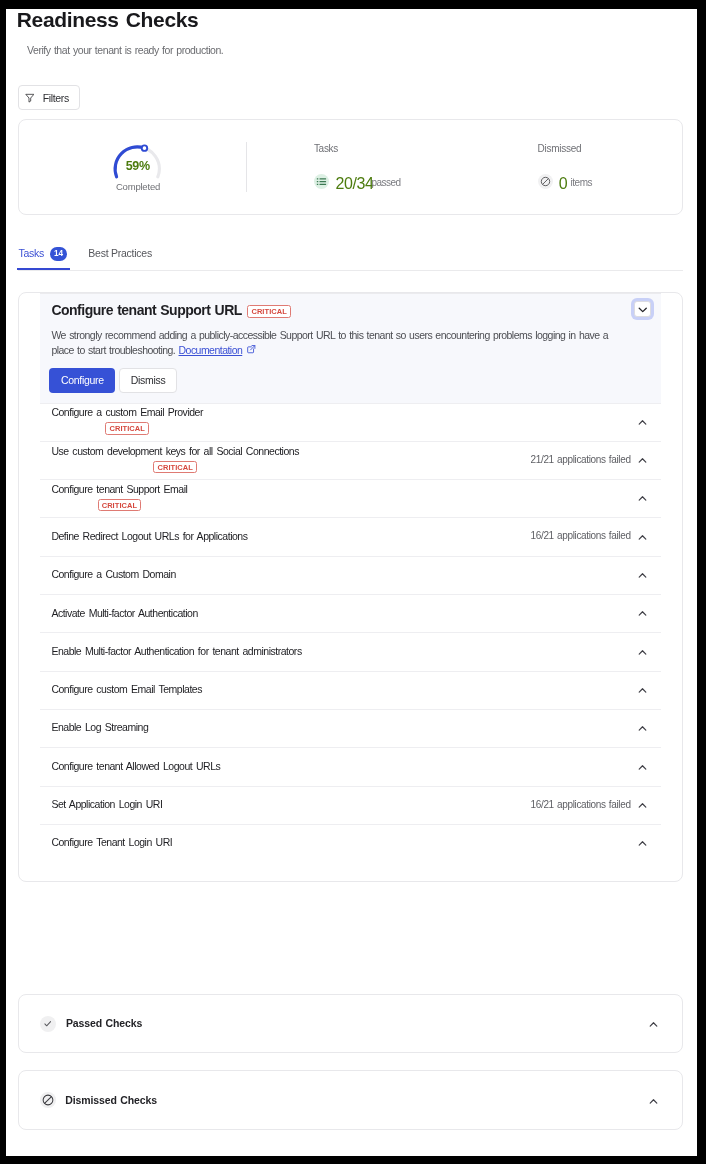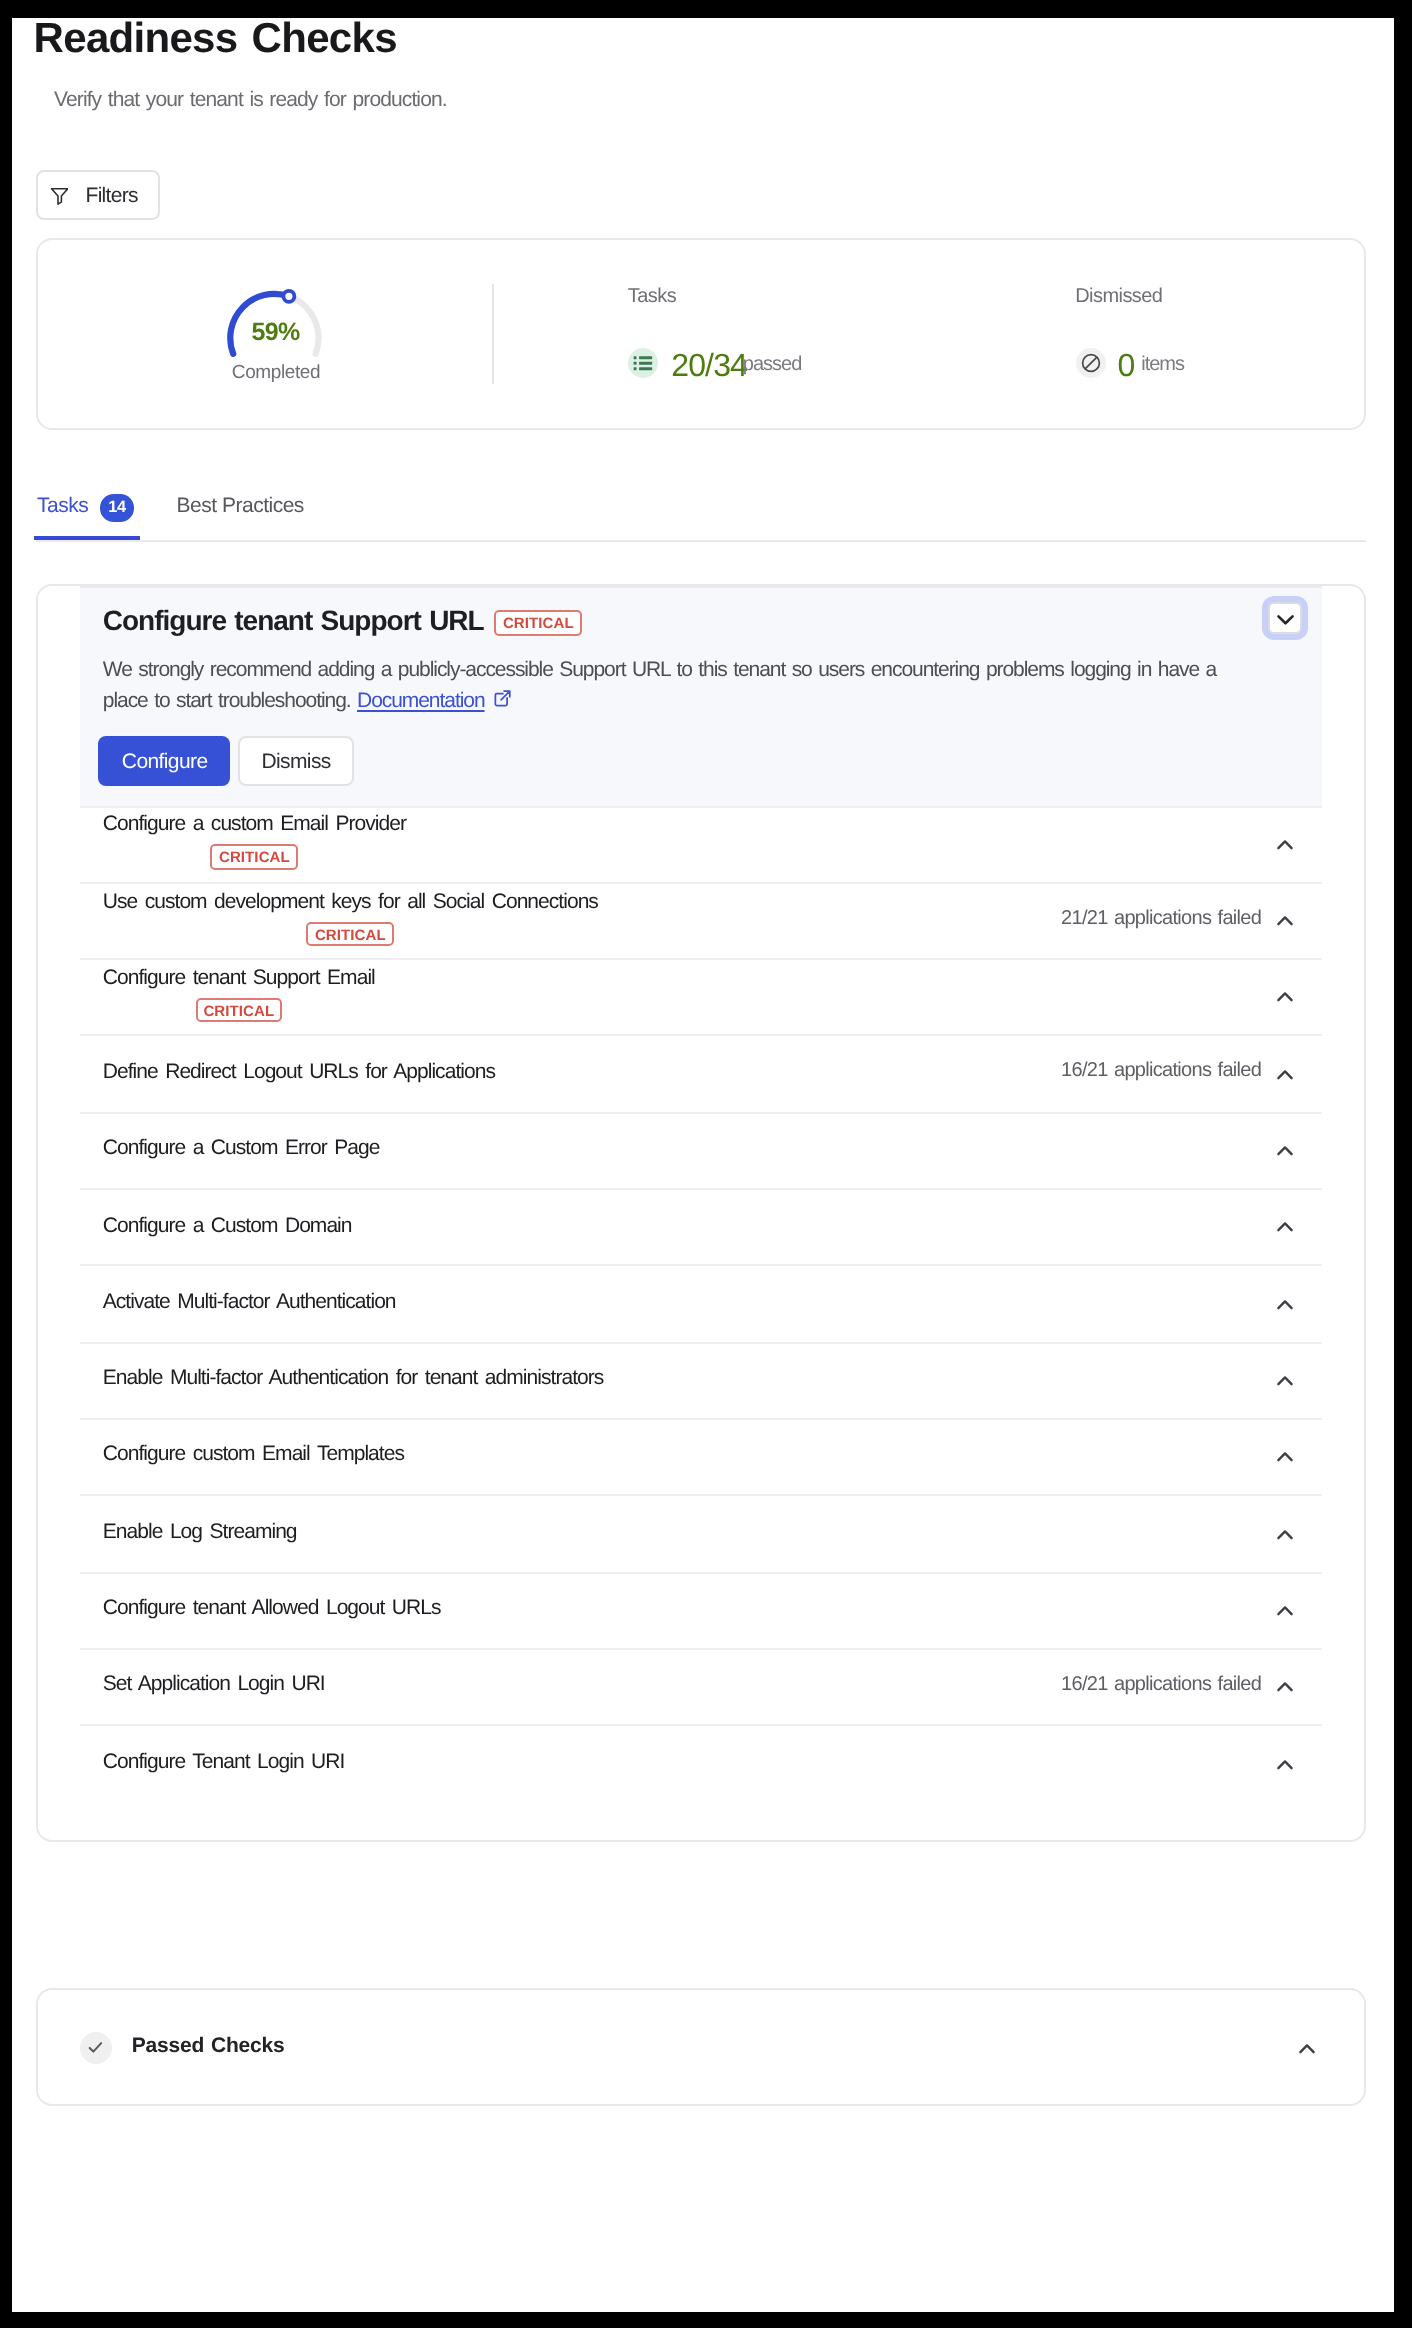--- a/index.html
+++ b/index.html
@@ -240,32 +240,20 @@
               <span class="row-meta">16/21 applications failed</span>
               <span class="chev">
                 <svg width="11" height="11" viewBox="0 0 16 16">
                   <path d="M3.2 10.3 8 5.4 12.8 10.3" fill="none" stroke="#3f3f46" stroke-width="1.75" stroke-linecap="round" stroke-linejoin="round"></path>
                 </svg>
               </span>
             </div>
           </div>
           <div class="check-row">
             <div class="row-left">
-              <span class="row-title">Configure a Custom Error Page</span>
-            </div>
-            <div class="row-right">
-              <span class="chev">
-                <svg width="11" height="11" viewBox="0 0 16 16">
-                  <path d="M3.2 10.3 8 5.4 12.8 10.3" fill="none" stroke="#3f3f46" stroke-width="1.75" stroke-linecap="round" stroke-linejoin="round"></path>
-                </svg>
-              </span>
-            </div>
-          </div>
-          <div class="check-row">
-            <div class="row-left">
               <span class="row-title">Configure a Custom Domain</span>
             </div>
             <div class="row-right">
               <span class="chev">
                 <svg width="11" height="11" viewBox="0 0 16 16">
                   <path d="M3.2 10.3 8 5.4 12.8 10.3" fill="none" stroke="#3f3f46" stroke-width="1.75" stroke-linecap="round" stroke-linejoin="round"></path>
                 </svg>
               </span>
             </div>
           </div>
@@ -367,15 +355,31 @@
       </span>
       <span class="sec-title">Passed Checks</span>
       <span class="sec-chev">
         <svg width="11" height="11" viewBox="0 0 16 16">
               <path d="M3.2 10.3 8 5.4 12.8 10.3" fill="none" stroke="#3f3f46" stroke-width="1.75" stroke-linecap="round" stroke-linejoin="round"></path>
             </svg>
       </span>
     </div>
   </div>
 
+  <div class="section-card" style="top:1070px;height:60.3px">
+    <div class="section-head" style="height:55.5px">
+      <span class="sec-icon" style="background:#f0f0f1;width:15.4px;height:15.4px;margin-top:2.2px">
+        <svg width="12" height="12" viewBox="0 0 16 16">
+              <circle cx="8" cy="8" r="6.5" fill="none" stroke="#3a3a3f" stroke-width="1.35"></circle>
+              <line x1="3.4" y1="12.6" x2="12.6" y2="3.4" stroke="#3a3a3f" stroke-width="1.35"></line>
+            </svg>
+      </span>
+      <span class="sec-title">Dismissed Checks</span>
+      <span class="sec-chev">
+        <svg width="11" height="11" viewBox="0 0 16 16">
+              <path d="M3.2 10.3 8 5.4 12.8 10.3" fill="none" stroke="#3f3f46" stroke-width="1.75" stroke-linecap="round" stroke-linejoin="round"></path>
+            </svg>
+      </span>
+    </div>
+  </div>
 
  </div>
 </div>
 
 </body></html>

